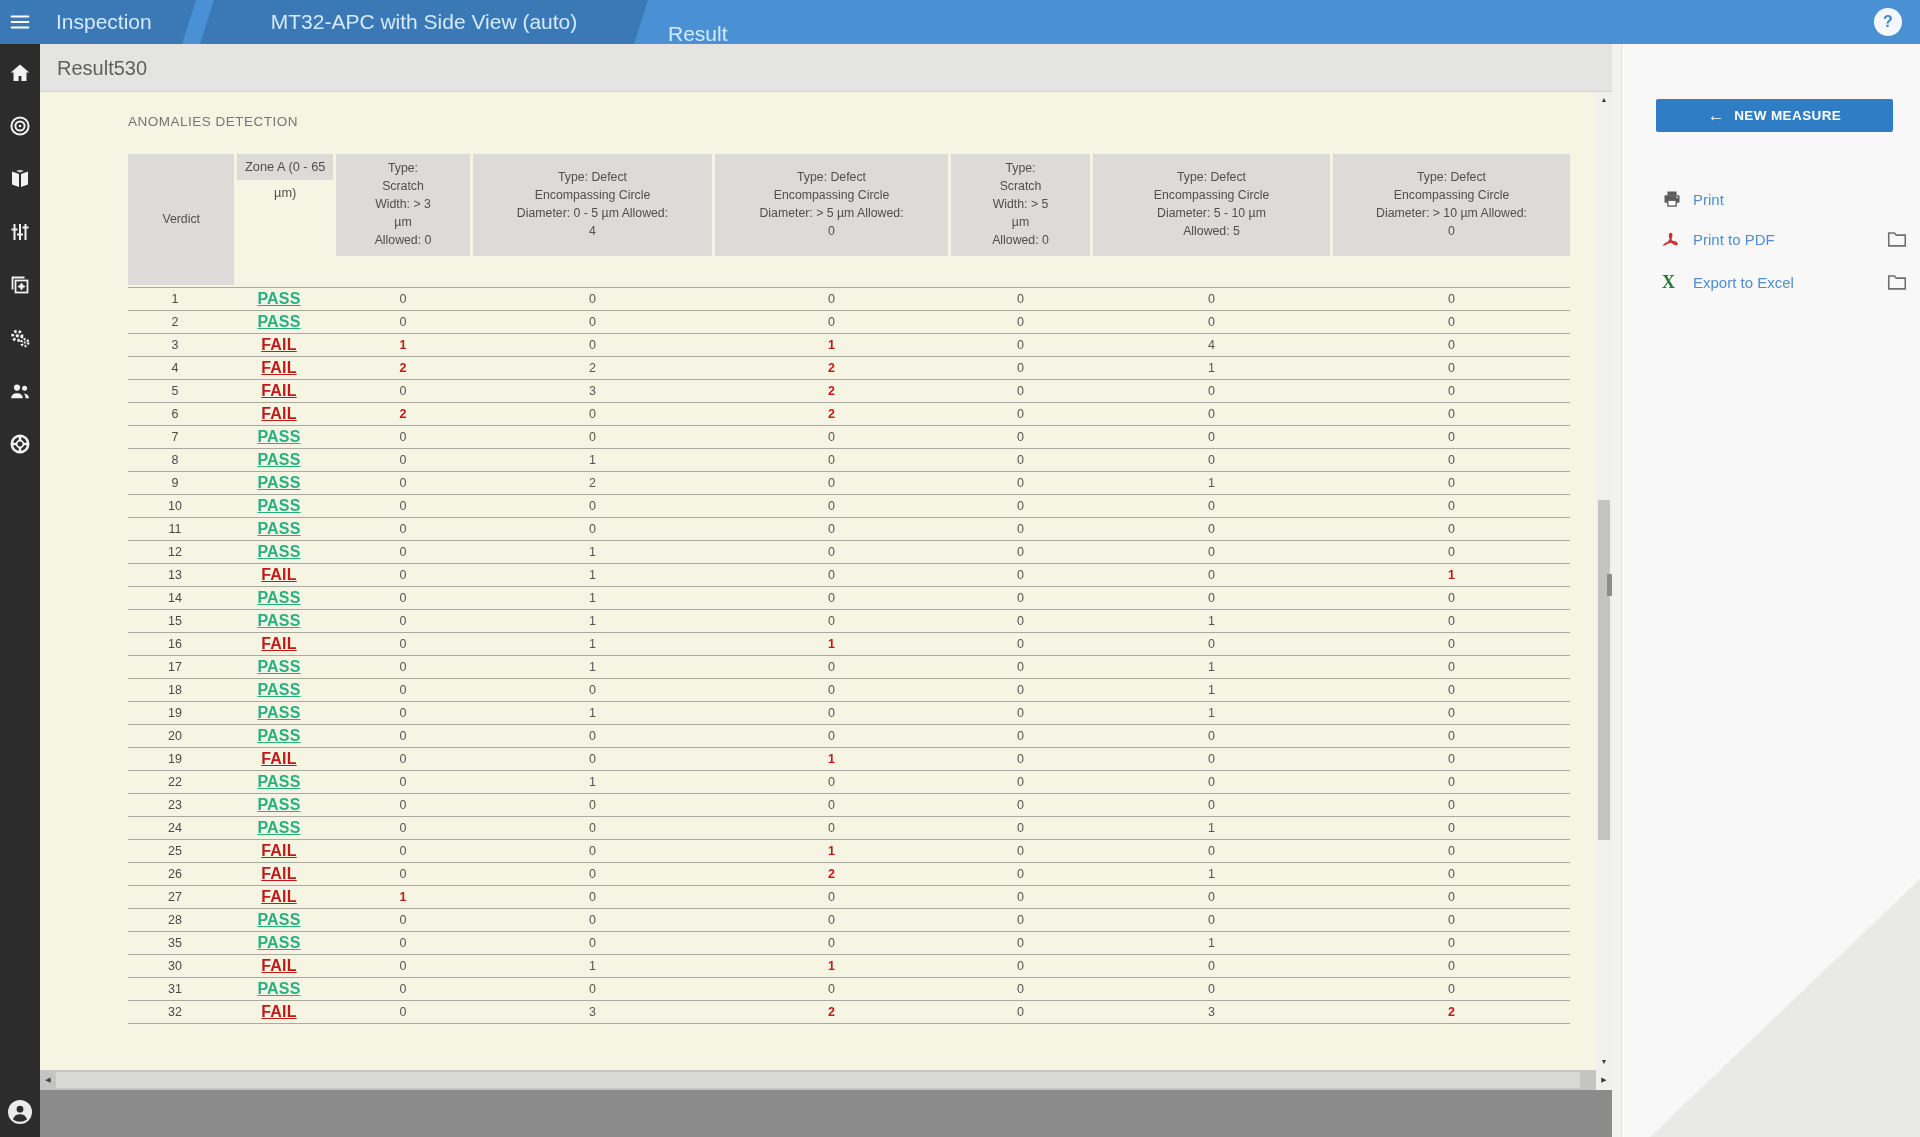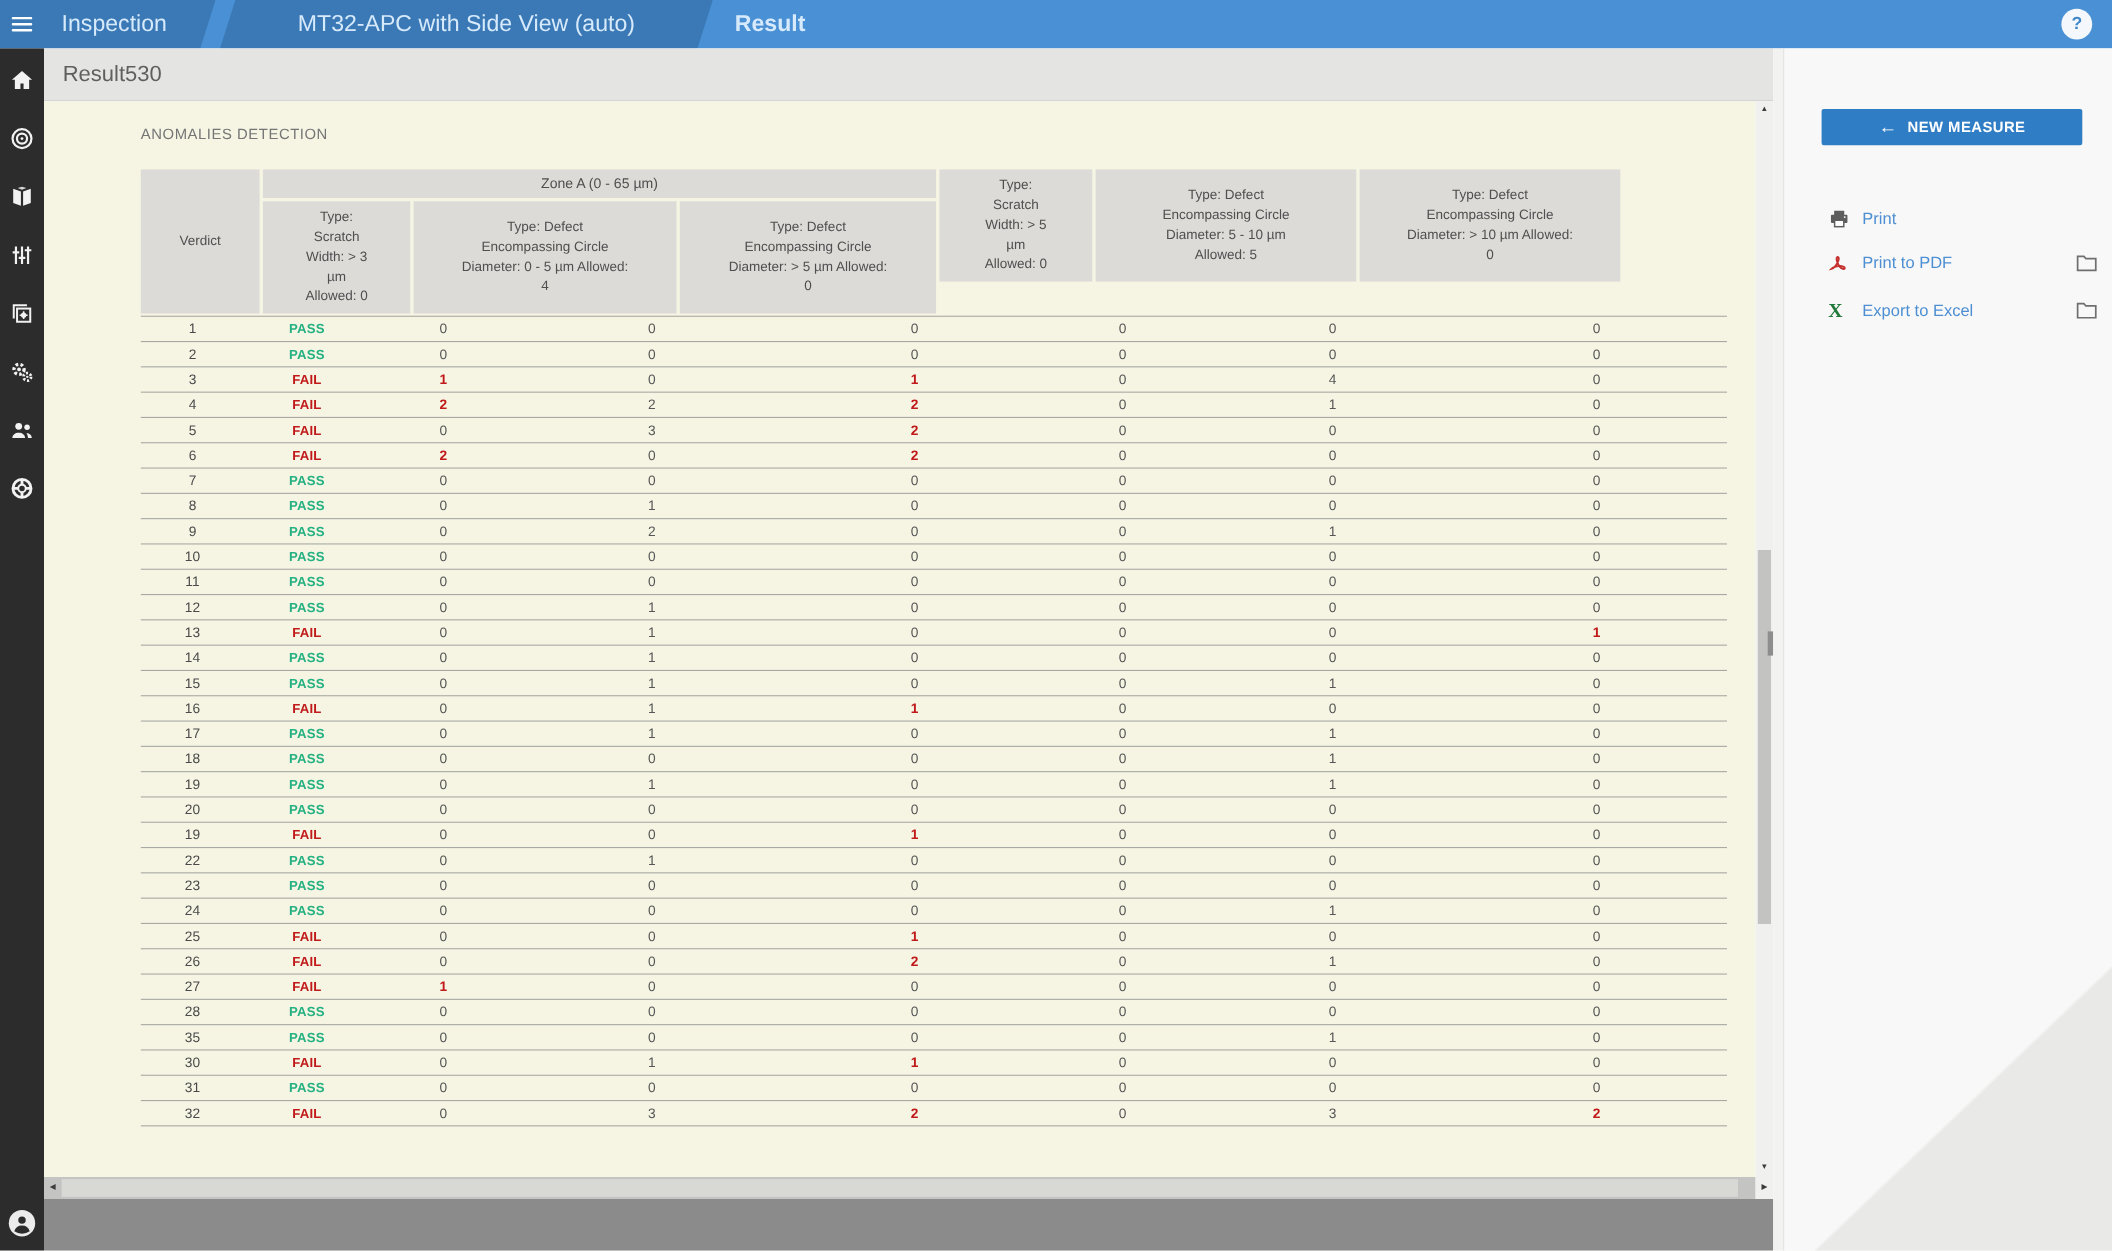--- a/index.html
+++ b/index.html
@@ -8,21 +8,21 @@
          --pass:#26b182; --fail:#c01a1a; --accent:#3b82c6; }
 
   
   .topbar { position:absolute; left:0; top:0; width:1920px; height:44px; background:#4a90d4; }
   .seg { position:absolute; top:0; height:44px; background:#3a79b5; }
   .seg1 { left:0; width:196px; clip-path:polygon(0 0,100% 0,calc(100% - 14px) 100%,0 100%); }
   .seg2 { left:200px; width:448px; clip-path:polygon(14px 0,100% 0,calc(100% - 14px) 100%,0 100%);
           display:flex; align-items:center; justify-content:center; }
   .tab-label { color:#d6eafc; font-size:21px; line-height:44px; white-space:nowrap; }
   .tab-inspection { position:absolute; left:56px; top:0; }
-  .tab-result { position:absolute; left:668px; top:0;font-weight:bold; }
+  .tab-result { position:absolute; left:668px; top:12px; }
   .hamburger { position:absolute; left:9px; top:11px; width:22px; height:22px; cursor:pointer; }
   .hamburger svg { width:100%; height:100%; }
   .help-btn { position:absolute; right:18px; top:8px; width:28px; height:28px; border-radius:50%;
               background:#f4f8fc; display:flex; align-items:center; justify-content:center; }
   .qm { color:#3f86c9; font-weight:bold; font-size:16px; line-height:1; }
 
   
   .sidebar { position:absolute; left:0; top:44px; width:40px; height:1093px; background:#2d2c2c; }
   .side-items { display:flex; flex-direction:column; align-items:center; padding-top:17px; gap:29px; }
   .side-icon { width:24px; height:24px; cursor:pointer; }
@@ -38,34 +38,34 @@
   
   .content { position:absolute; left:40px; top:92px; width:1556px; height:978px; background:#f6f5e4; }
   .section-title { position:absolute; left:88px; top:22px; font-size:13.5px; color:#757575; letter-spacing:.5px; }
 
   .anomaly-table { position:absolute; left:88px; top:62px; width:1442px; }
   .thead { display:flex; gap:3px; }
   .hcell { background:#dcdbd8; color:#4f4f4f; font-size:12.3px; line-height:1.45; text-align:center;
            display:flex; align-items:center; justify-content:center; white-space:pre-line; }
   .th-fiber { width:94px; height:131px; }
   .th-verdict { width:108px; height:131px; }
-  .th-zone { display:flex; flex-direction:column; gap:3px; }
+  .th-zone { display:flex; flex-direction:row; gap:3px;justify-content:center; }
   .zone-label { height:26px; background:#dcdbd8; text-align:center; line-height:26px;
                 font-size:12.8px; color:#4f4f4f; }
   .zone-cols { display:flex; gap:3px; }
   .zcell { height:102px; }
   .w-a1{width:134px} .w-a2{width:239px} .w-a3{width:233px}
   .w-b1{width:139px} .w-b2{width:237px} .w-b3{width:237px}
 
   .tbody { margin-top:2px; border-top:1px solid #a9a9a3; }
   .trow { display:grid; grid-template-columns:94px 108px 134px 239px 233px 139px 237px 237px;
           column-gap:3px; height:23px; line-height:22px; border-bottom:1px solid #a9a9a3;
           text-align:center; font-size:12.5px; color:#565656; }
   .c-fiber { color:#4a4a4a; }
-  .verdict { font-weight:700; font-size:12px; letter-spacing:.2px; }
+  .verdict { font-weight:700; font-size:16px; letter-spacing:.2px;text-decoration:underline; }
   .verdict.pass { color:var(--pass); }
   .verdict.fail { color:var(--fail); }
   .alert { color:var(--fail); font-weight:700; }
 
   
   .vscroll { position:absolute; left:1596px; top:92px; width:16px; height:978px; background:#f0f0ee; }
   .vthumb { position:absolute; left:2px; top:408px; width:12px; height:340px; background:#c3c3c1; }
   .vthumb-outer { position:absolute; right:0; top:482px; width:5px; height:22px; background:#8d8d8d; }
   .sarrow { position:absolute; width:16px; text-align:center; font-size:7px; color:#3c3c3c; line-height:16px; cursor:pointer; }
   .up { top:0; } .down { bottom:0; }

